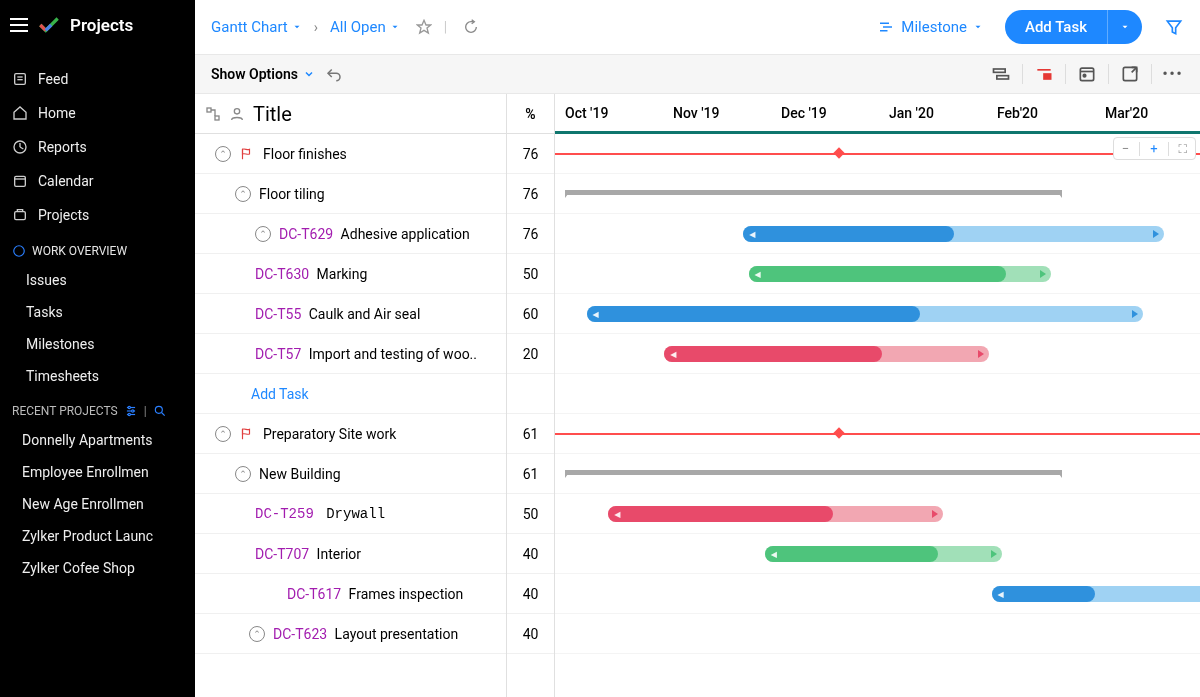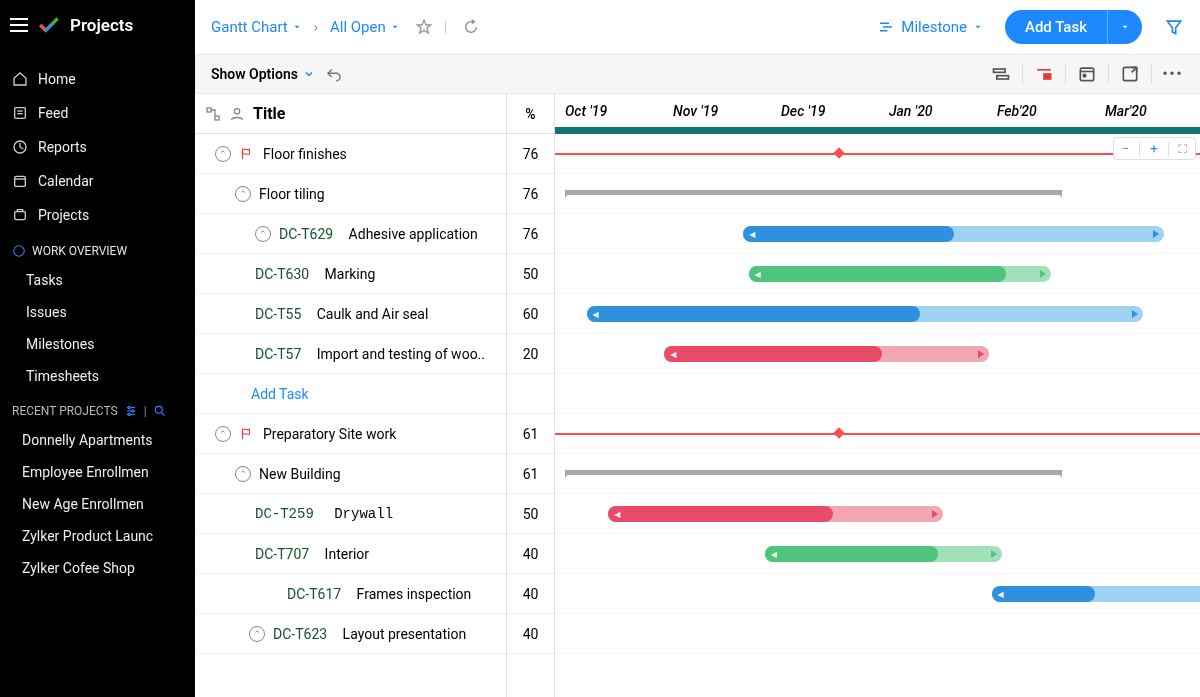--- a/index.html
+++ b/index.html
@@ -33,34 +33,34 @@
 .show-options { font-weight: 600; font-size: 14px; display: inline-flex; align-items: center; gap: 5px; cursor: pointer; }
 .undo-icon { color: #666; cursor: pointer; }
 .options-spacer { flex: 1; }
 .toolbar-icon { width: 22px; height: 22px; color: #555; cursor: pointer; display: inline-flex; align-items: center; justify-content: center; }
 .toolbar-icon.red { color: #e53935; }
 .tb-divider { width: 1px; height: 20px; background: #ddd; }
 
 .gantt-wrap { flex: 1; display: flex; overflow: hidden; }
 .left-col { width: 312px; border-right: 1px solid #e0e0e0; display: flex; flex-direction: column; }
 .left-header { display: flex; align-items: center; height: 40px; border-bottom: 1px solid #e0e0e0; padding: 0 10px; gap: 8px; }
-.left-header .title-label { font-weight: 700; font-size: 16px; }
+.left-header .title-label { font-weight: 400; font-size: 20px; }
 .mini-icon { width: 16px; height: 16px; color: #888; }
 .percent-col { width: 48px; text-align: center; border-right: 1px solid #e0e0e0; flex-shrink: 0; }
 .percent-header { height: 40px; display: flex; align-items: center; justify-content: center; font-weight: 600; border-bottom: 1px solid #e0e0e0; }
 .row { height: 40px; border-bottom: 1px solid #f0f0f0; display: flex; align-items: center; }
 .row .task-title { flex: 1; white-space: nowrap; overflow: hidden; text-overflow: ellipsis; }
 .collapse-chevron { width: 16px; height: 16px; border: 1.5px solid #888; border-radius: 50%; display: inline-flex; align-items: center; justify-content: center; color: #888; font-size: 9px; flex-shrink: 0; cursor: pointer; }
 .flag-icon { color: #e04040; width: 16px; flex-shrink: 0; }
-.task-id { color: #14532d; margin-right: 12px; }
+.task-id { color: #a21caf; margin-right: 4px; }
 .add-task-link { color: #1e88ff; cursor: pointer; padding-left: 56px; }
 .percent-cell { height: 40px; border-bottom: 1px solid #f0f0f0; display: flex; align-items: center; justify-content: center; }
 
 .right-panel { flex: 1; overflow: hidden; position: relative; }
-.timeline-header { height: 40px; border-bottom: 7px solid #0f766e; display: flex; padding-left: 10px; font-style: italic; }
+.timeline-header { height: 40px; border-bottom: 3px solid #0f766e; display: flex; padding-left: 10px; }
 .timeline-header .month { width: 108px; flex-shrink: 0; display: flex; align-items: center; font-weight: 500; font-size: 14px; }
 .gantt-rows { position: relative; }
 .gantt-row { height: 40px; border-bottom: 1px solid #f4f4f4; position: relative; }
 
 .summary-line { position: absolute; top: 19px; height: 2px; background: #ff4d4d; }
 .summary-line::after { content: ''; position: absolute; right: -6px; top: -3px; width: 0; height: 0; border-left: 6px solid #ff4d4d; border-top: 4px solid transparent; border-bottom: 4px solid transparent; }
 .diamond { position: absolute; width: 8px; height: 8px; background: #ff4d4d; transform: rotate(45deg); top: 15px; }
 
 .sub-summary { position: absolute; top: 16px; height: 5px; background: #a8a8a8; }
 .sub-summary::before, .sub-summary::after { content: ''; position: absolute; top: 0; width: 0; height: 0; border-top: 8px solid #a8a8a8; }
@@ -94,31 +94,31 @@
           <path d="M4 12 L9 17 L20 6" stroke="#38b24a" stroke-width="3" fill="none"></path>
           <path d="M4 12 L9 17" stroke="#e05050" stroke-width="3" fill="none"></path>
           <path d="M9 17 L14 12" stroke="#4a80e8" stroke-width="3" fill="none"></path>
         </svg>
     </div>
     <div class="brand-name">Projects</div>
   </div>
   <div style="height:12px"></div>
   <div class="nav-item">
     <svg class="mini-icon" width="16" height="16" viewBox="0 0 24 24" fill="none" stroke="#ccc" stroke-width="2">
-        <path d="M3 11 L12 3 L21 11 V21 H3 Z"></path>
-      </svg>
-    <span>Home</span>
-  </div>
-  <div class="nav-item">
-    <svg class="mini-icon" width="16" height="16" viewBox="0 0 24 24" fill="none" stroke="#ccc" stroke-width="2">
         <rect x="4" y="4" width="16" height="16" rx="2"></rect>
         <line x1="8" y1="9" x2="16" y2="9"></line>
         <line x1="8" y1="13" x2="16" y2="13"></line>
       </svg>
     <span>Feed</span>
+  </div>
+  <div class="nav-item">
+    <svg class="mini-icon" width="16" height="16" viewBox="0 0 24 24" fill="none" stroke="#ccc" stroke-width="2">
+        <path d="M3 11 L12 3 L21 11 V21 H3 Z"></path>
+      </svg>
+    <span>Home</span>
   </div>
   <div class="nav-item">
     <svg class="mini-icon" width="16" height="16" viewBox="0 0 24 24" fill="none" stroke="#ccc" stroke-width="2">
         <circle cx="12" cy="12" r="9"></circle>
         <line x1="12" y1="12" x2="12" y2="6"></line>
         <line x1="12" y1="12" x2="17" y2="15"></line>
       </svg>
     <span>Reports</span>
   </div>
   <div class="nav-item">
@@ -135,22 +135,22 @@
       </svg>
     <span>Projects</span>
   </div>
 
   <div class="section-header blue">
     <svg width="14" height="14" viewBox="0 0 24 24" fill="none" stroke="#2a7fff" stroke-width="2">
         <circle cx="12" cy="12" r="9"></circle>
       </svg>
     <span>WORK OVERVIEW</span>
   </div>
+  <div class="subnav">Issues</div>
   <div class="subnav">Tasks</div>
-  <div class="subnav">Issues</div>
   <div class="subnav">Milestones</div>
   <div class="subnav">Timesheets</div>
 
   <div class="section-header" style="color:#bbb;">
     <span>RECENT PROJECTS</span>
     <svg width="14" height="14" viewBox="0 0 24 24" stroke="#2a7fff" fill="none" stroke-width="2">
         <line x1="5" y1="6" x2="19" y2="6"></line>
         <line x1="5" y1="12" x2="19" y2="12"></line>
         <line x1="5" y1="18" x2="19" y2="18"></line>
         <circle cx="9" cy="6" r="2" fill="#000"></circle>

